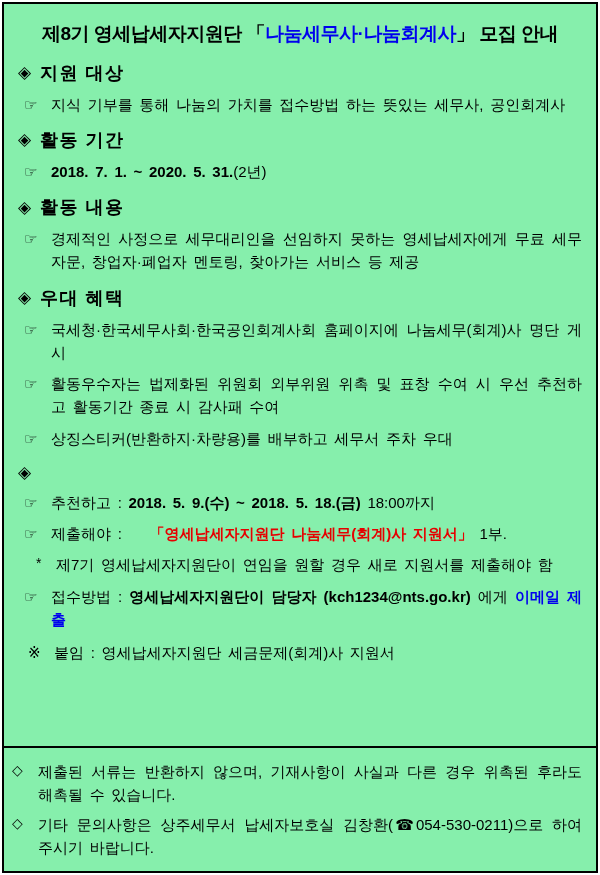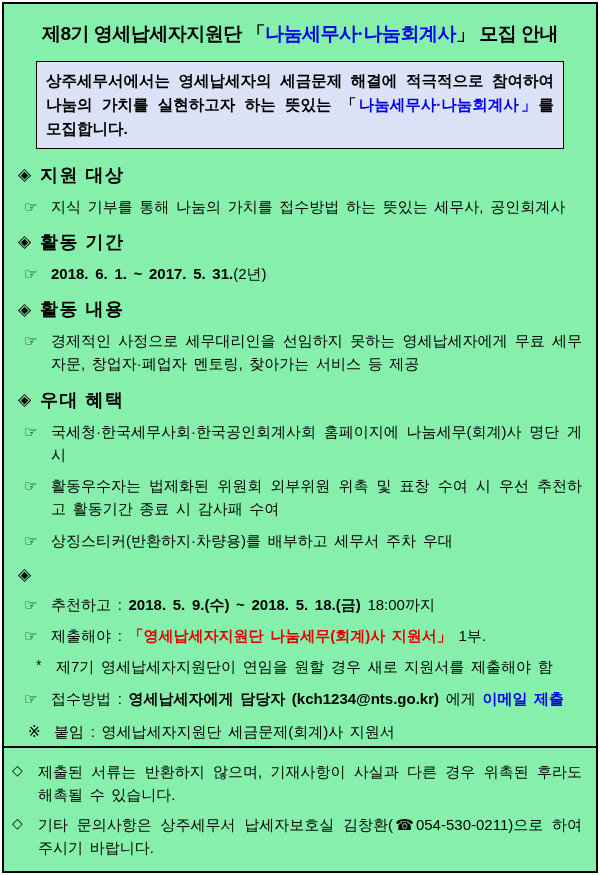--- a/index.html
+++ b/index.html
@@ -24,21 +24,21 @@
   .title{
     margin:6px 0 12px 0;
     font-size:19px;
     font-weight:bold;
     text-align:center;
     letter-spacing:-0.5px;
     white-space:nowrap;
     line-height:1.5;
   }
   .blue{color:#0000ee;}
-  .red{color:#e60000;}
+  .red{color:#e60000;margin-left:21px;}
   .b{font-weight:bold;}
   .intro-box{
     box-sizing:border-box;
     margin:0 18px 14px 18px;
     border:1.5px solid #000;
     background:#dce2f6;
     padding:7px 9px;
     font-size:15.5px;
     font-weight:bold;
     line-height:1.55;
@@ -89,38 +89,37 @@
   .footer .item .marker{width:26px;font-size:14px;}
 </style>
 </head>
 <body>
 
 <div class="page">
   <div class="main">
 
     <h1 class="title"><span>제8기 영세납세자지원단 </span><span>「</span><span class="blue">나눔세무사·나눔회계사</span><span>」</span><span> 모집 안내</span></h1>
 
-    <div class="intro-box"><span>상주세무서에서는 영세납세자의 세금문제 해결에 적극적으로 참여하여 나눔의 가치를 실현하고자 하는 뜻있는 </span><span class="b">「</span><span class="blue b">나눔세무사·나눔회계사</span><span class="blue b">」</span><span>를 모집합니다.</span></div>
 
     <div class="sec-header">
       <span class="sec-marker">◈</span>
       <span>지원 대상</span>
     </div>
     <div class="item">
       <span class="marker">☞</span>
       <div class="text">지식 기부를 통해 나눔의 가치를 접수방법 하는 뜻있는 세무사, 공인회계사</div>
     </div>
 
     <div class="sec-header">
       <span class="sec-marker">◈</span>
       <span>활동 기간</span>
     </div>
     <div class="item">
       <span class="marker">☞</span>
-      <div class="text"><span class="b">2018. 6. 1. ~ 2017. 5. 31.</span><span>(2년)</span></div>
+      <div class="text"><span class="b">2018. 7. 1. ~ 2020. 5. 31.</span><span>(2년)</span></div>
     </div>
 
     <div class="sec-header">
       <span class="sec-marker">◈</span>
       <span>활동 내용</span>
     </div>
     <div class="item">
       <span class="marker">☞</span>
       <div class="text">경제적인 사정으로 세무대리인을 선임하지 못하는 영세납세자에게 무료 세무자문, 창업자·폐업자 멘토링, 찾아가는 서비스 등 제공</div>
     </div>
@@ -152,21 +151,21 @@
     <div class="item">
       <span class="marker">☞</span>
       <div class="text"><span>제출해야 : </span><span class="red b">「영세납세자지원단 나눔세무(회계)사 지원서」</span><span> 1부.</span></div>
     </div>
     <div class="item note">
       <span class="marker">*</span>
       <div class="text">제7기 영세납세자지원단이 연임을 원할 경우 새로 지원서를 제출해야 함</div>
     </div>
     <div class="item">
       <span class="marker">☞</span>
-      <div class="text"><span>접수방법 : </span><span class="b">영세납세자에게 담당자 (kch1234@nts.go.kr)</span><span> 에게 </span><span class="blue b">이메일 제출</span></div>
+      <div class="text"><span>접수방법 : </span><span class="b">영세납세자지원단이 담당자 (kch1234@nts.go.kr)</span><span> 에게 </span><span class="blue b">이메일 제출</span></div>
     </div>
     <div class="item attach">
       <span class="marker">※</span>
       <div class="text">붙임 : 영세납세자지원단 세금문제(회계)사 지원서</div>
     </div>
 
   </div>
 
   <div class="footer">
     <div class="item">

